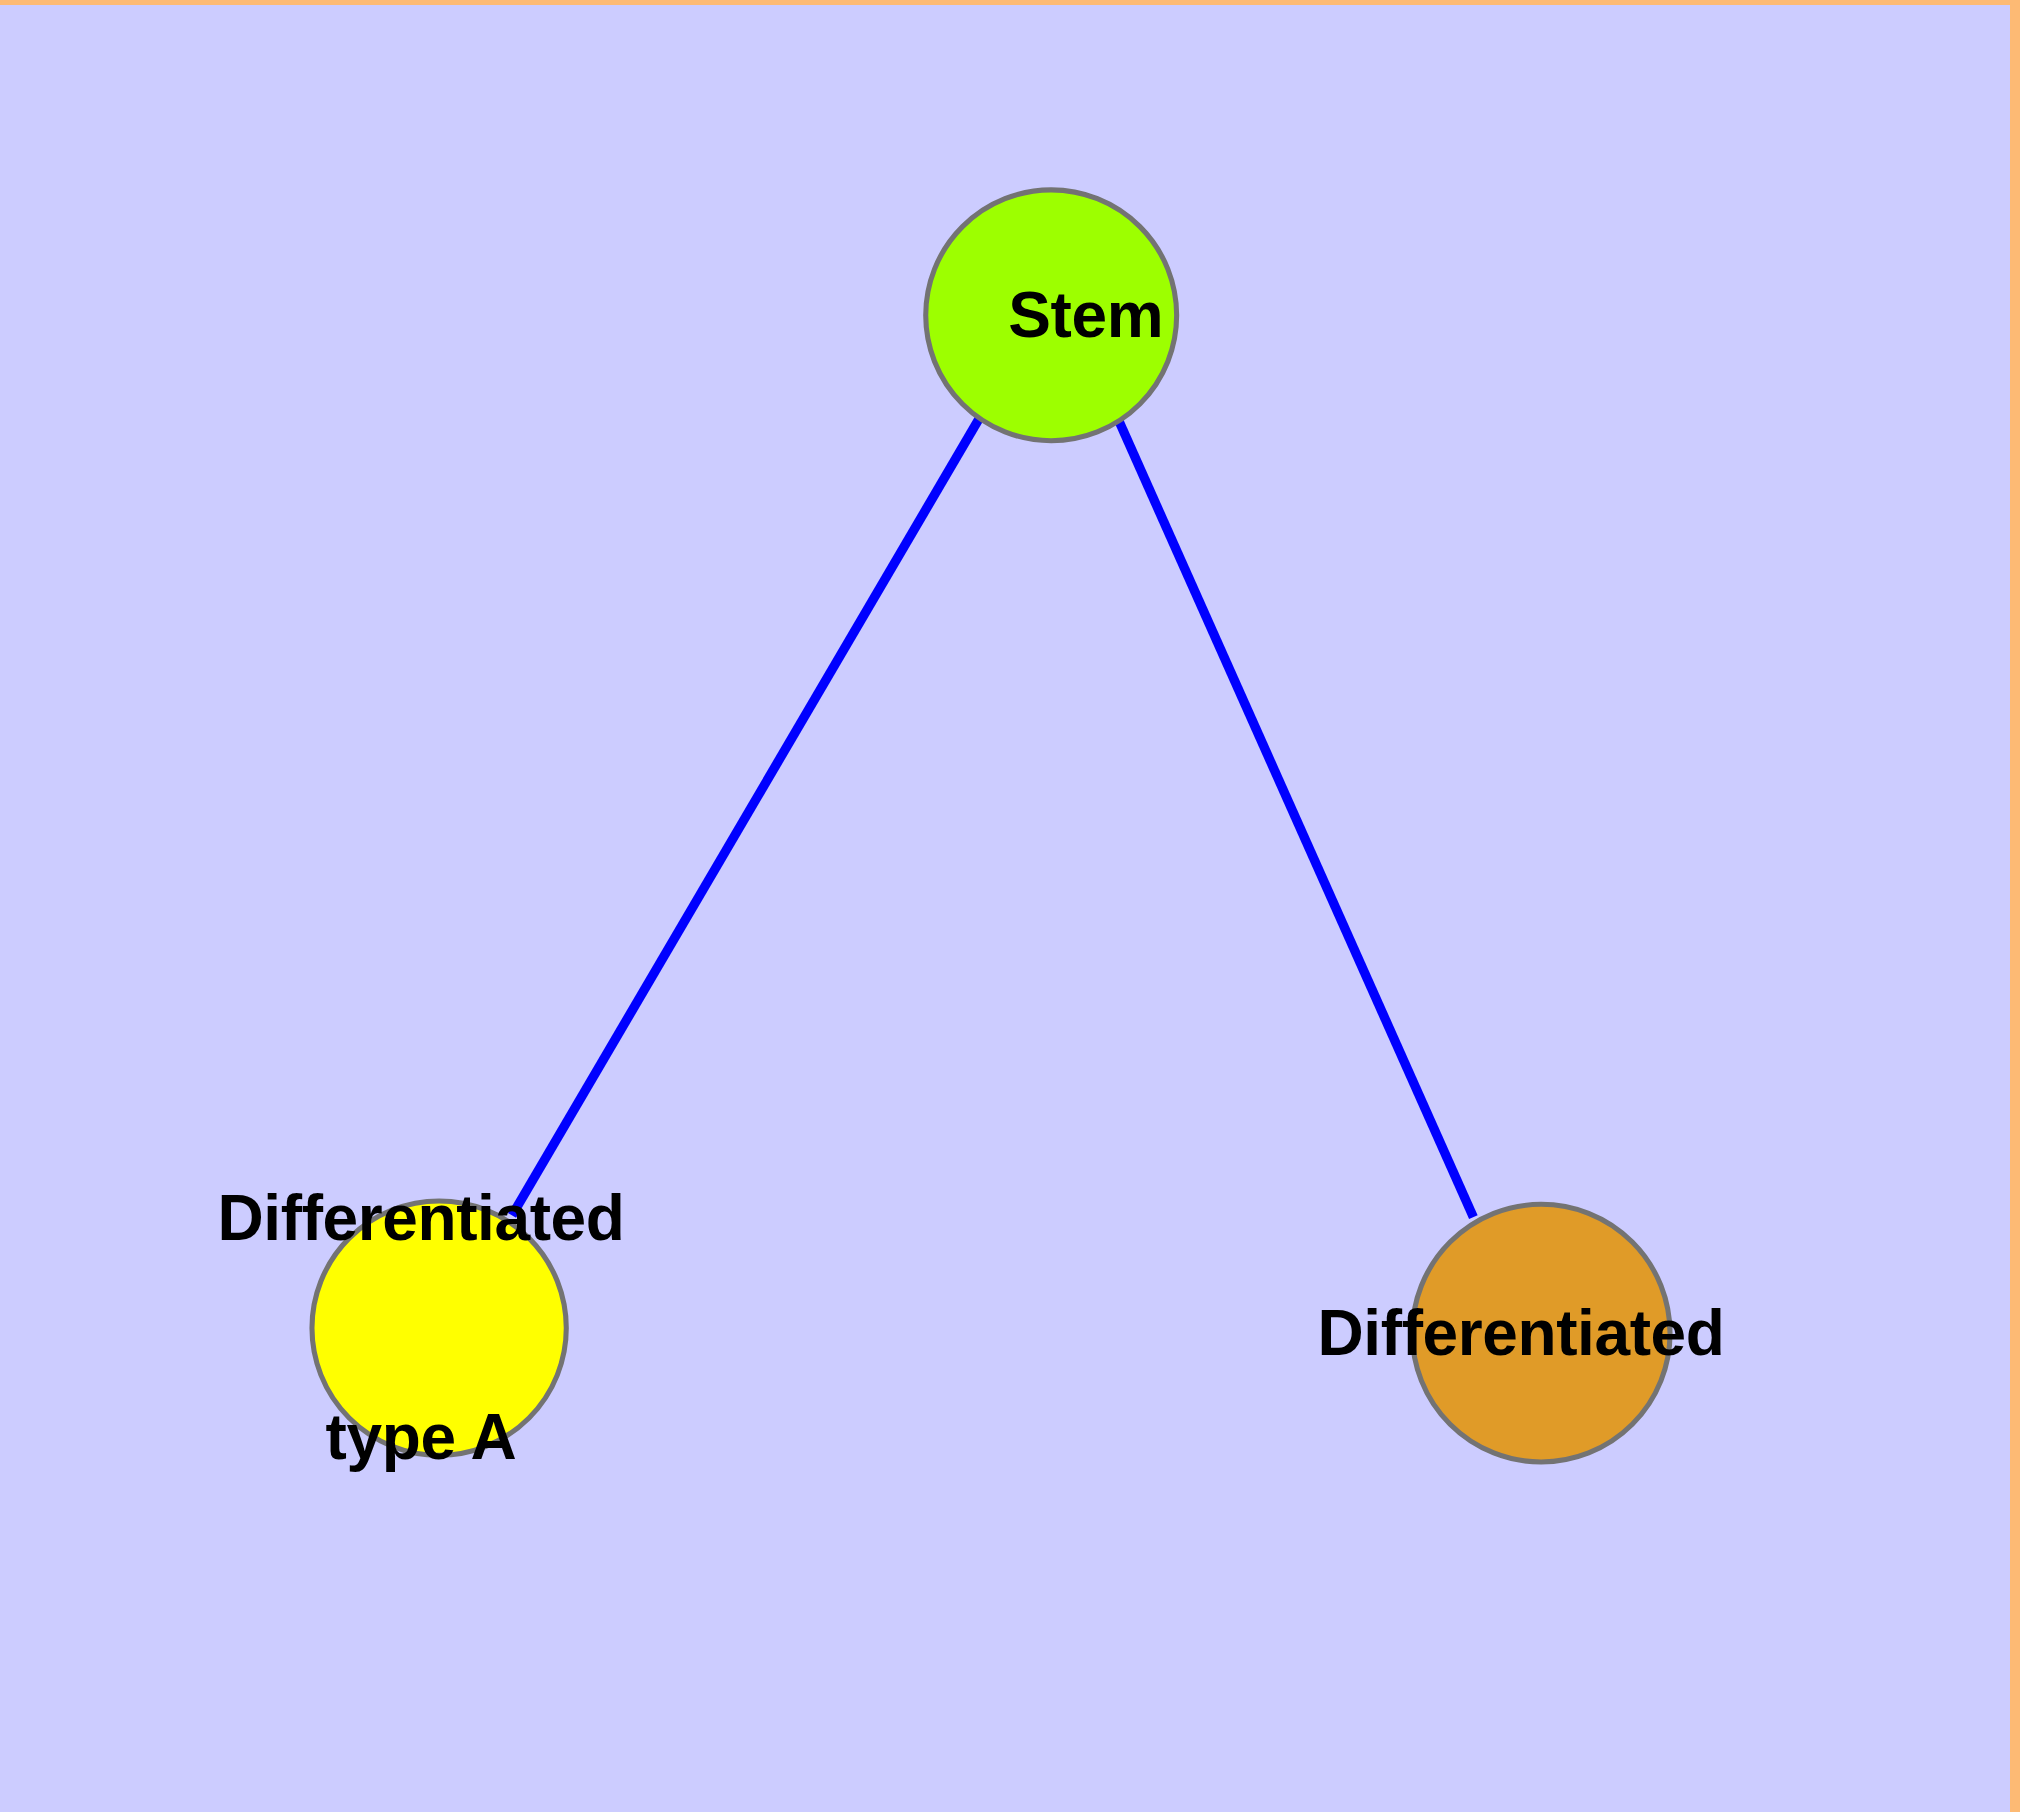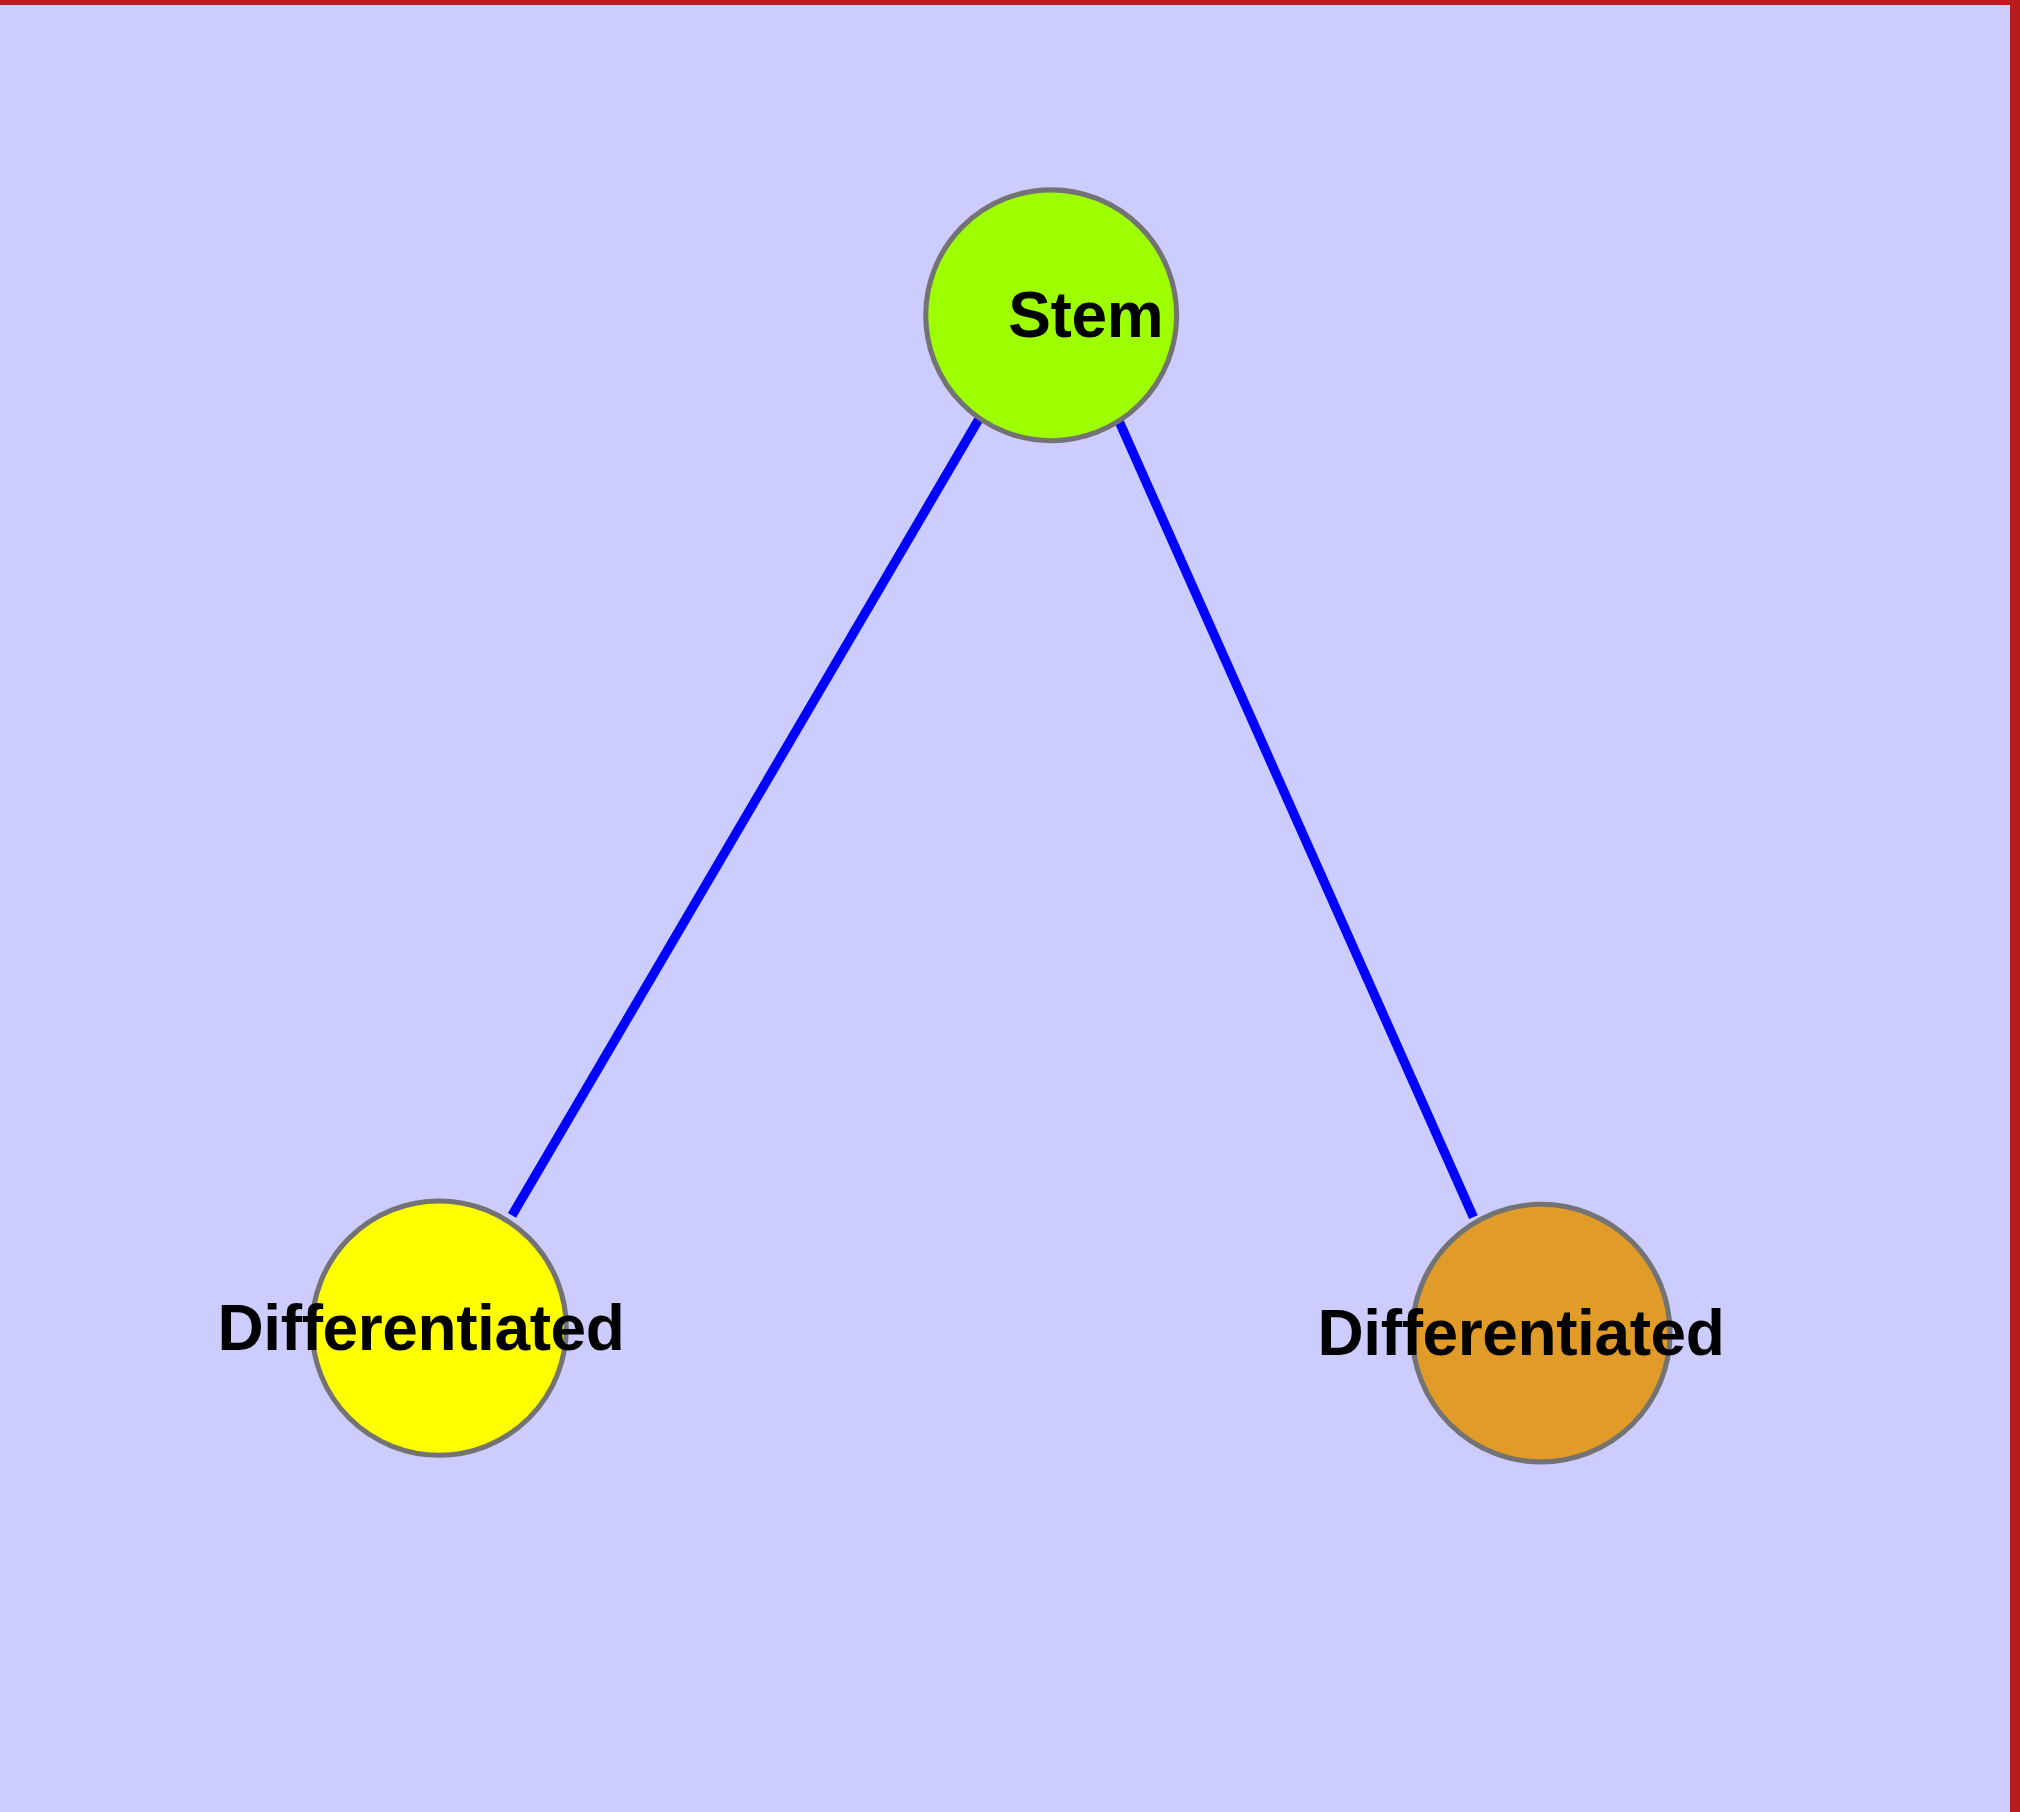--- a/index.html
+++ b/index.html
@@ -5,21 +5,21 @@
 <style>
   html, body {
     margin: 0;
     padding: 0;
     background: #ffffff;
   }
   #canvas {
     position: relative;
     width: 2021px;
     height: 1812px;
-    background: #b91c1c;
+    background: #fdba74;
     overflow: hidden;
     font-family: "Liberation Sans", sans-serif;
   }
   #plot-bg {
     position: absolute;
     left: 0px;
     top: 5.1px;
     width: 2010px;
     height: 1807px;
     background: #ccccff;
@@ -66,20 +66,21 @@
       <circle id="node2" cx="1818" cy="1573" r="152" fill="#e09b28" stroke="#737373" stroke-width="6"></circle>
     </g>
   </svg>
 
   <div class="node-label center-line" id="label-stem" style="left: 1051px; top: 315px; font-size: 64px; color: rgb(0, 0, 0);">
     <span>Stem</span>
   </div>
 
   <div class="node-label center-line" id="label-diff-a" style="left: 421px; top: 1328px; font-size: 64px; color: rgb(0, 0, 0);">
     <div>Differentiated</div>
+    <div>type A</div>
   </div>
 
   <div class="node-label center-line" id="label-diff-b" style="left: 1521px; top: 1333px; font-size: 64px; color: rgb(0, 0, 0);">
     <div>Differentiated</div>
   </div>
 
 </div>
 
 
 </body></html>

